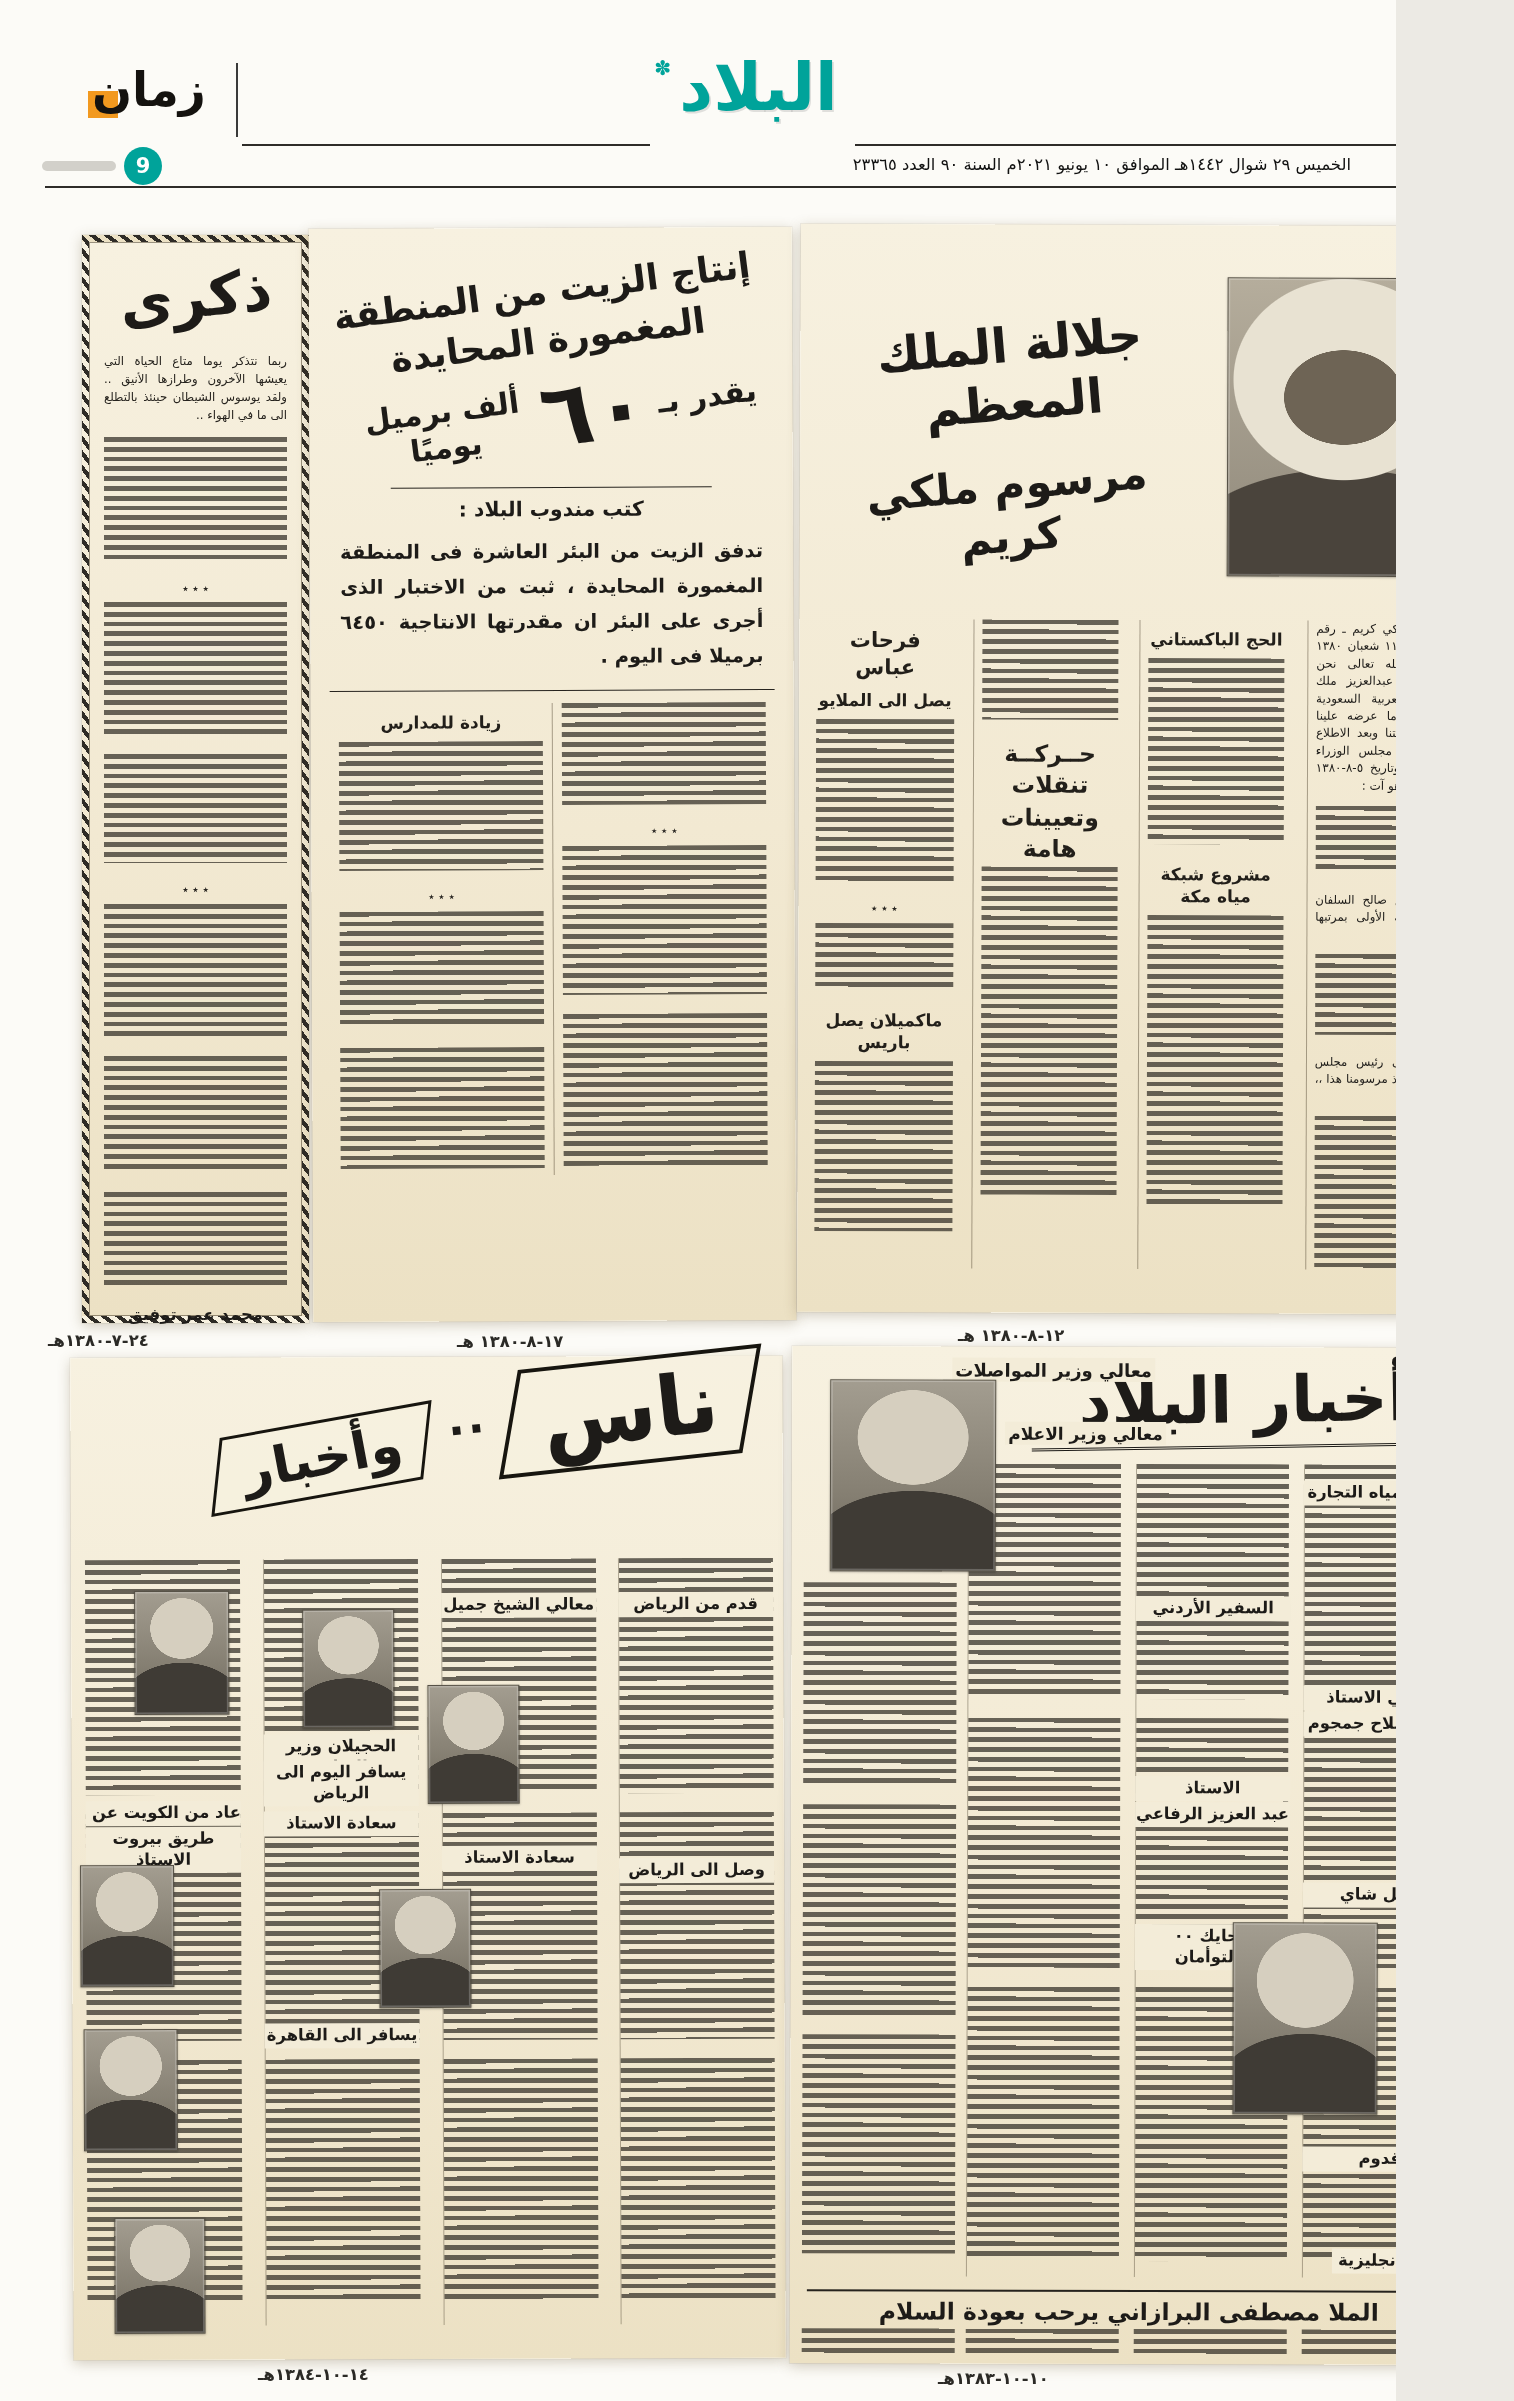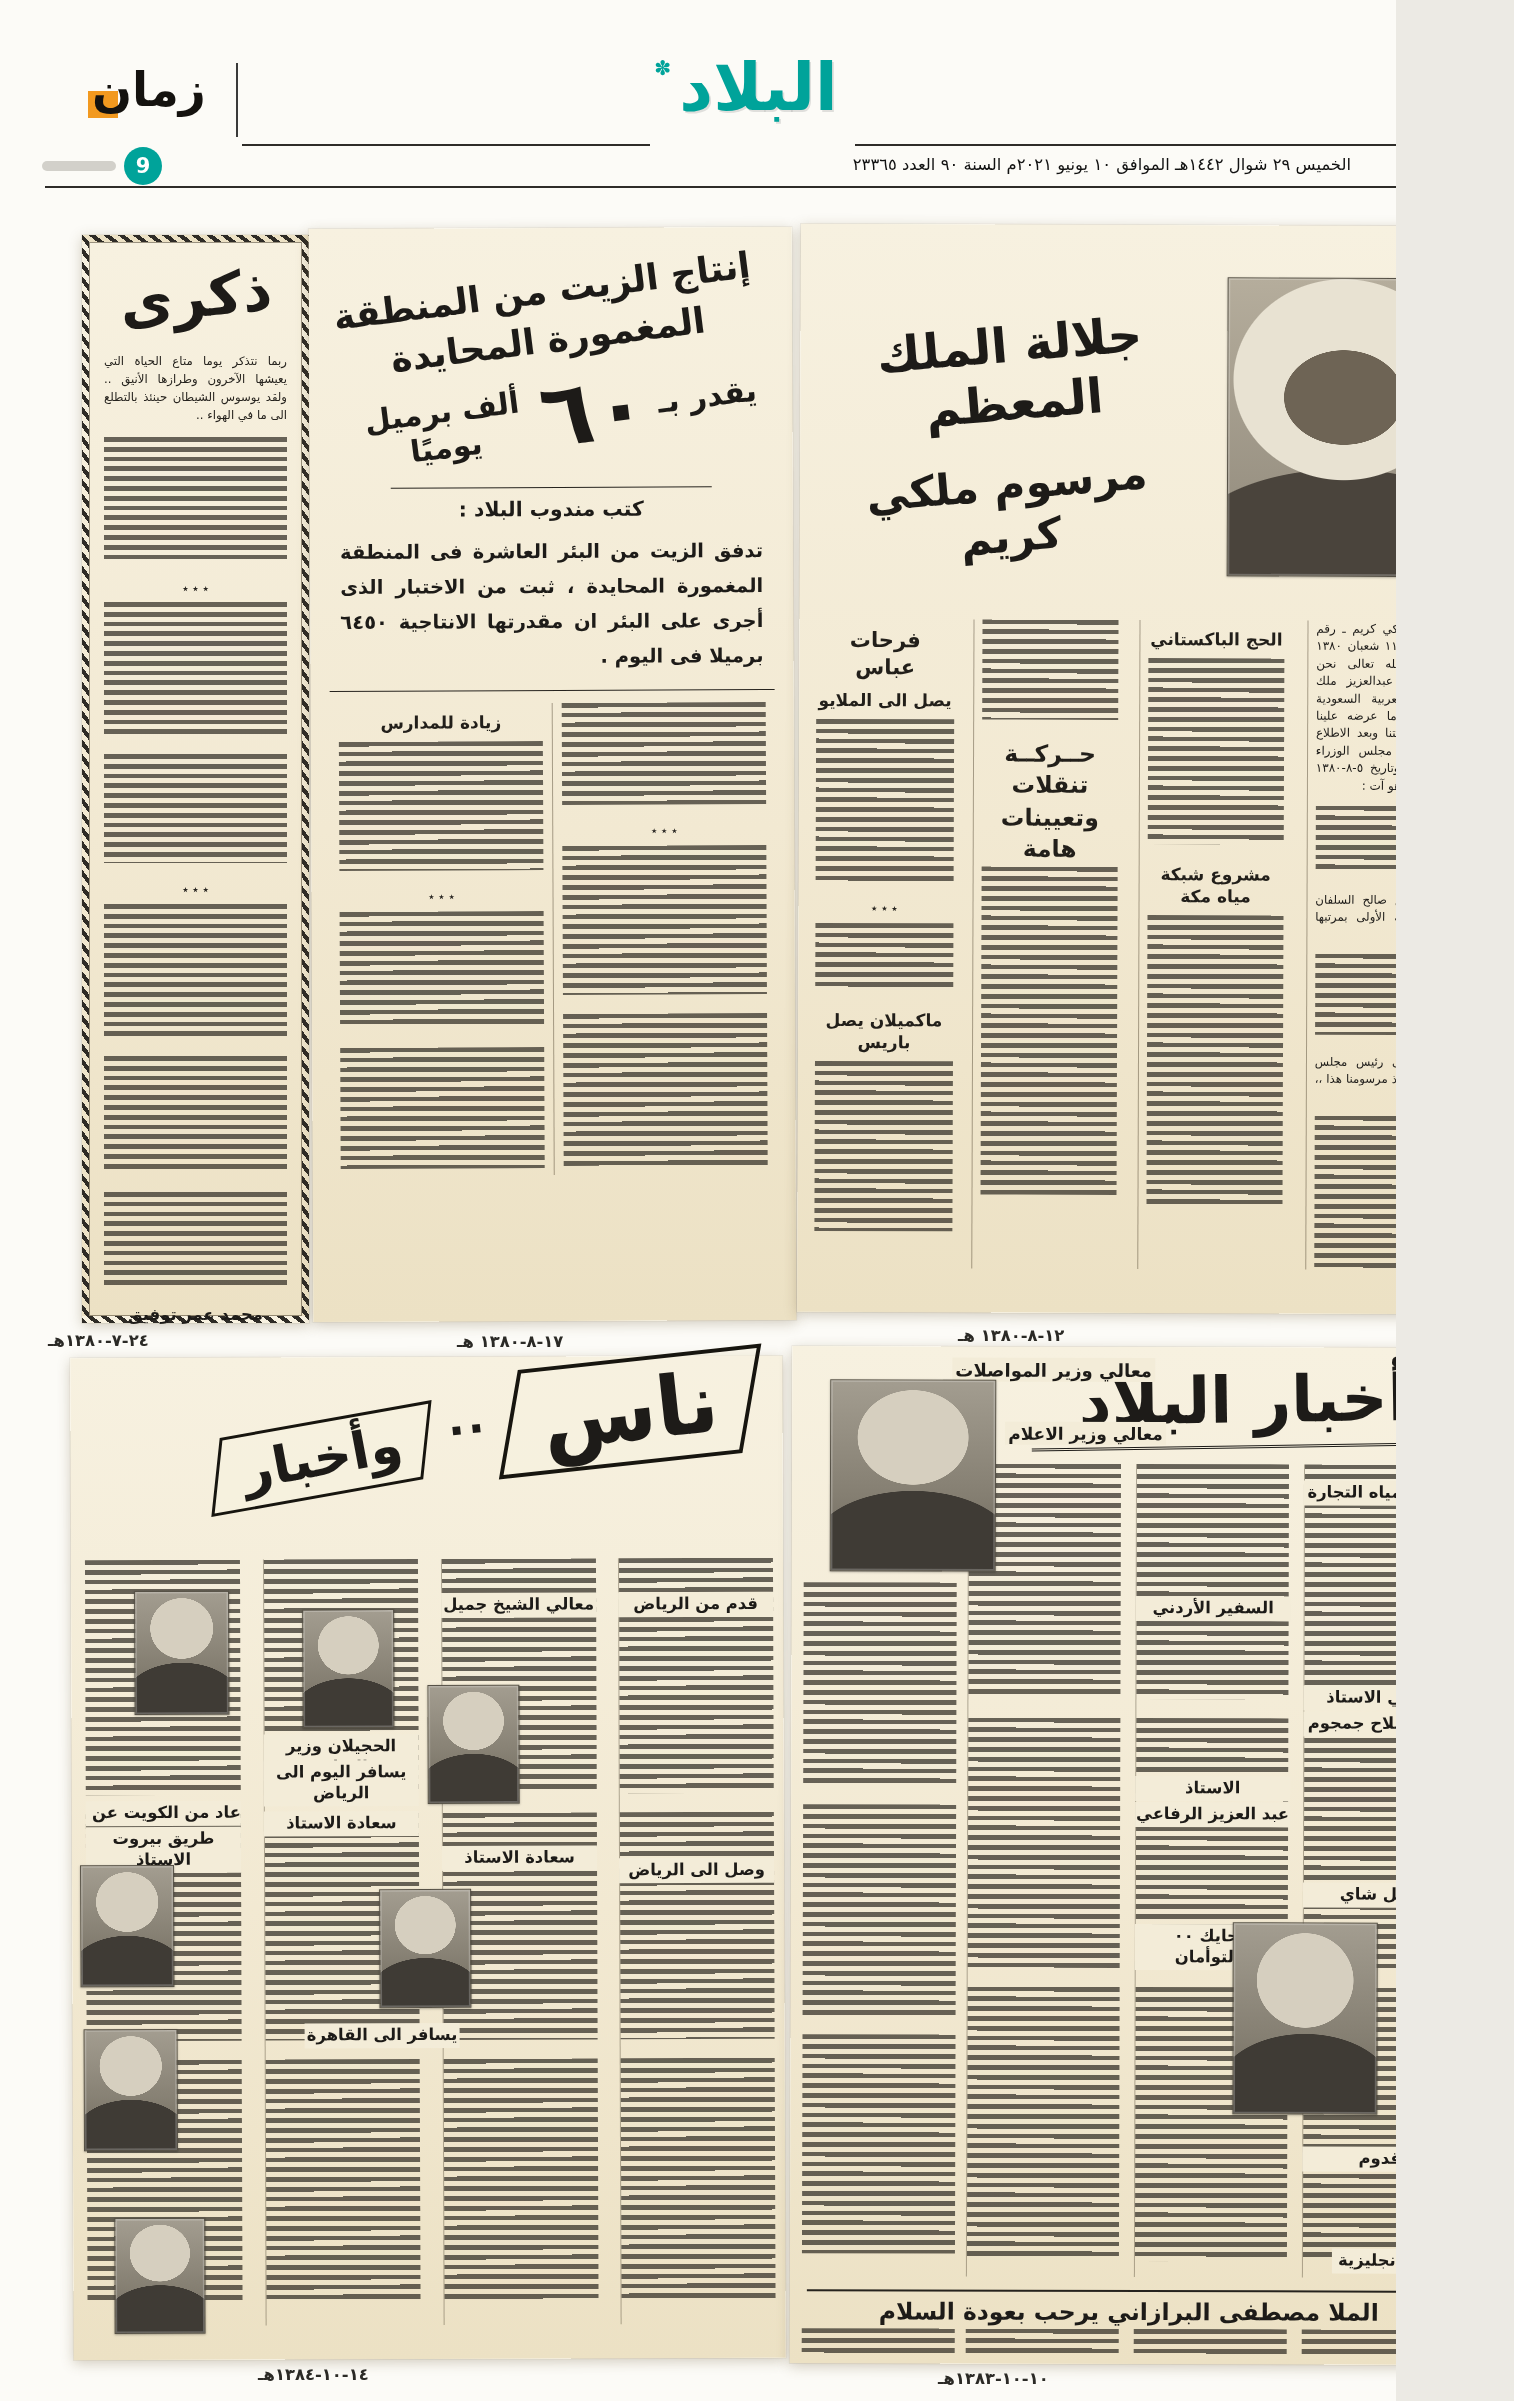--- a/index.html
+++ b/index.html
@@ -235,21 +235,21 @@
 
     <div class="psub" style="left:547px;top:236px;">قدم من الرياض</div>
     <div class="psub" style="left:370px;top:236px;">معالي الشيخ جميل</div>
     <div class="psub" style="left:370px;top:489px;">سعادة الاستاذ</div>
     <div class="psub" style="left:547px;top:486px;margin-top:16px;">وصل الى الرياض</div>
     <div class="psub" style="left:192px;top:377px;">الحجيلان وزير الاعلام</div>
     <div class="psub" style="left:192px;top:403px;">يسافر اليوم الى الرياض</div>
     <div class="psub" style="left:192px;top:454px;">سعادة الاستاذ</div>
     <div class="psub" style="left:14px;top:443px;text-align:right;">عاد من الكويت عن</div>
     <div class="psub" style="left:14px;top:469px;">طريق بيروت الاستاذ</div>
-    <div class="psub" style="left:192px;top:666px;margin-left:40px;">يسافر الى القاهرة</div>
+    <div class="psub" style="left:192px;top:666px;">يسافر الى القاهرة</div>
 
     <div class="photo pphoto" style="left:63px;top:233px;width:95px;height:124px;"></div>
     <div class="photo pphoto" style="left:231px;top:252px;width:92px;height:119px;"></div>
     <div class="photo pphoto" style="left:356px;top:328px;width:92px;height:119px;"></div>
     <div class="photo pphoto" style="left:7.8px;top:507px;width:94px;height:122px;"></div>
     <div class="photo pphoto" style="left:307px;top:532px;width:92px;height:119px;"></div>
     <div class="photo pphoto" style="left:11px;top:671px;width:94px;height:122px;"></div>
     <div class="photo pphoto" style="left:41px;top:860px;width:91px;height:116px;"></div>
   </article>
   <div class="clip-date" style="left:258px;top:2365px;">١٤-١٠-١٣٨٤هـ</div>

